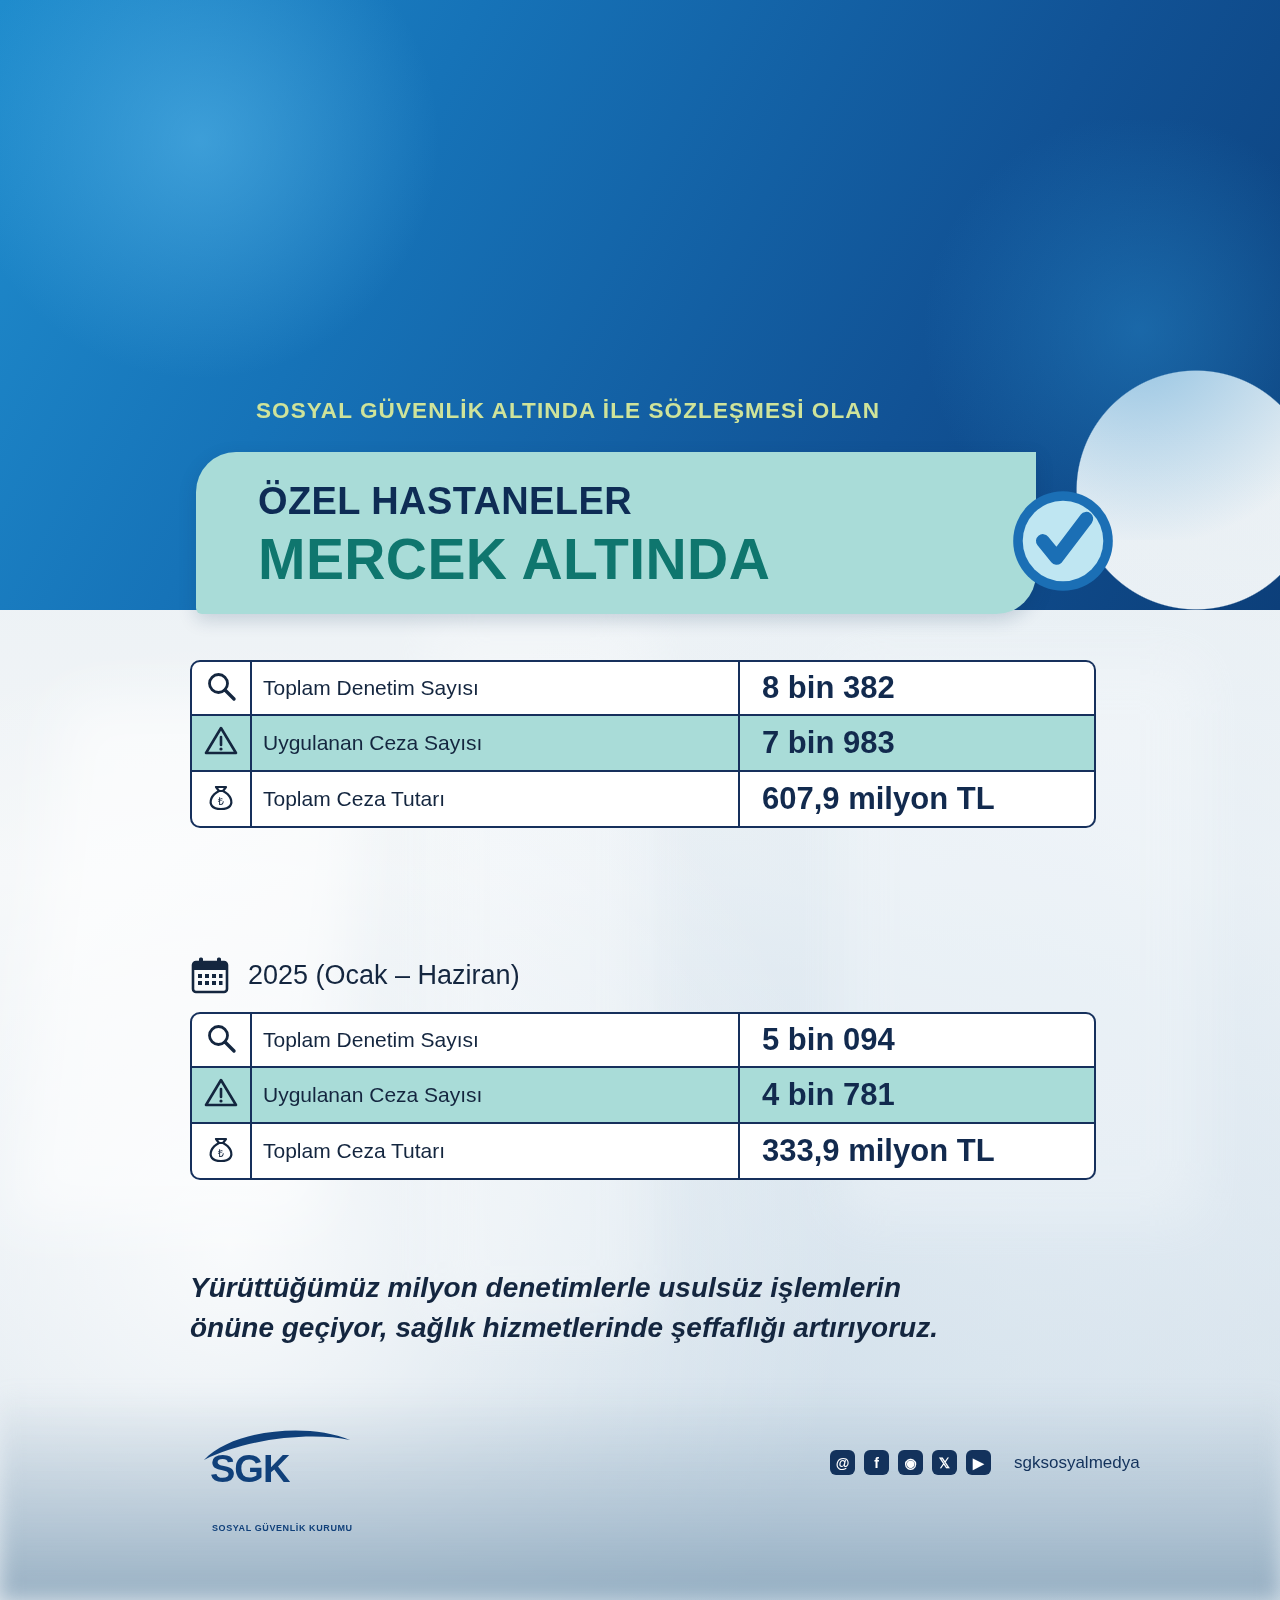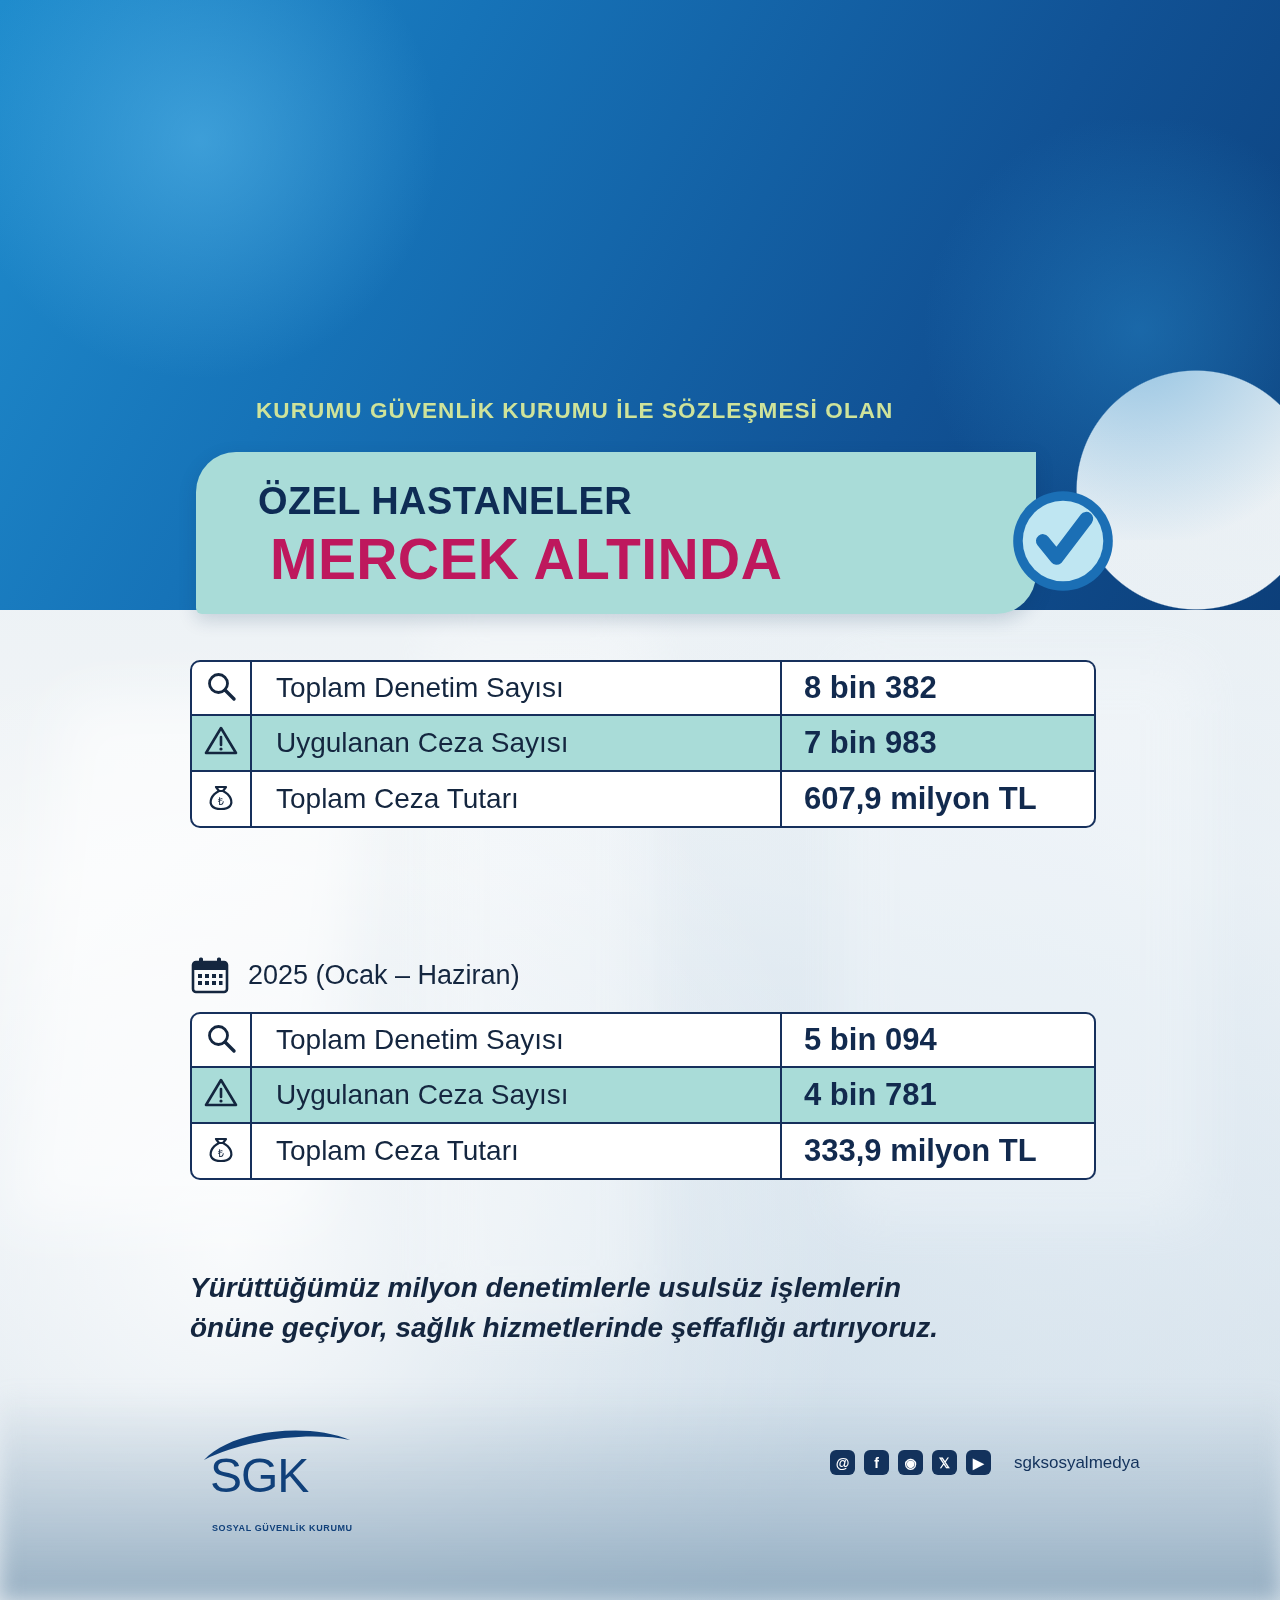--- a/index.html
+++ b/index.html
@@ -107,25 +107,24 @@
     position: absolute;
     left: 62px; top: 28px;
     color: #0e2c55;
     font-size: 38px;
     font-weight: bold;
     letter-spacing: 0.4px;
   }
   .banner-line2 {
     position: absolute;
     left: 62px; top: 74px;
-    color: #be185d;
+    color: #0f766e;
     font-size: 57px;
     font-weight: bold;
     letter-spacing: 0.4px;
-    margin-left: 12px;
   }
   .check-badge {
     position: absolute;
     left: 1010px; top: 488px;
     width: 106px; height: 106px;
   }
 
   
   .section { position: absolute; left: 190px; width: 906px; }
   .sec-2024 { top: 660px; }
@@ -157,24 +156,24 @@
     background: #ffffff;
   }
   table.stats tr.alt td { background: #a9dcd8; }
 
   td.c-icon {
     width: 62px;
     text-align: center;
     border-right: 2px solid #16305c;
   }
   td.c-label {
-    width: 530px;
-    padding-left: 24px;
+    width: 488px;
+    padding-left: 11px;
     color: #14263f;
-    font-size: 28px;
+    font-size: 21px;
   }
   td.c-value {
     padding-left: 22px;
     color: #122a4e;
     font-size: 31px;
     font-weight: bold;
   }
   
   table.stats tr:first-child td:first-child { border-top-left-radius: 10px; }
   table.stats tr:first-child td:last-child  { border-top-right-radius: 10px; }
@@ -198,22 +197,22 @@
   
   .logo {
     position: absolute;
     left: 196px; top: 1420px;
     width: 160px; height: 110px;
     color: #10407a;
   }
   .logo .sgk-text {
     position: absolute;
     left: 14px; top: 28px;
-    font-size: 48px;
-    font-weight: normal;
+    font-size: 38px;
+    font-weight: bold;
     letter-spacing: -1px;
     color: #10407a;
   }
   .logo .sgk-sub {
     position: absolute;
     left: 16px; top: 90px;
     font-size: 9px;
     font-weight: bold;
     letter-spacing: 0.6px;
     color: #10407a;
@@ -262,21 +261,21 @@
   <div class="bg-streak c"></div>
   <div class="bg-dark"></div>
 
   <div class="panel-curve">
     <div class="fill"></div>
     <div class="panel-sheen"></div>
     <div class="panel-sheen2"></div>
   </div>
 
 
-  <div class="subhead">KURUMU GÜVENLİK KURUMU İLE SÖZLEŞMESİ OLAN</div>
+  <div class="subhead">SOSYAL GÜVENLİK ALTINDA İLE SÖZLEŞMESİ OLAN</div>
 
   <div class="banner">
     <div class="banner-line1">ÖZEL HASTANELER</div>
     <div class="banner-line2">MERCEK ALTINDA</div>
   </div>
 
   <svg class="check-badge" viewBox="0 0 100 100">
     <circle cx="50" cy="50" r="47" fill="#1b6fb5"></circle>
     <circle cx="50" cy="50" r="38" fill="#bfe6f2"></circle>
     <path d="M31 50 L44 66 L72 29" fill="none" stroke="#1b6fb5" stroke-width="13" stroke-linecap="round" stroke-linejoin="round"></path>

